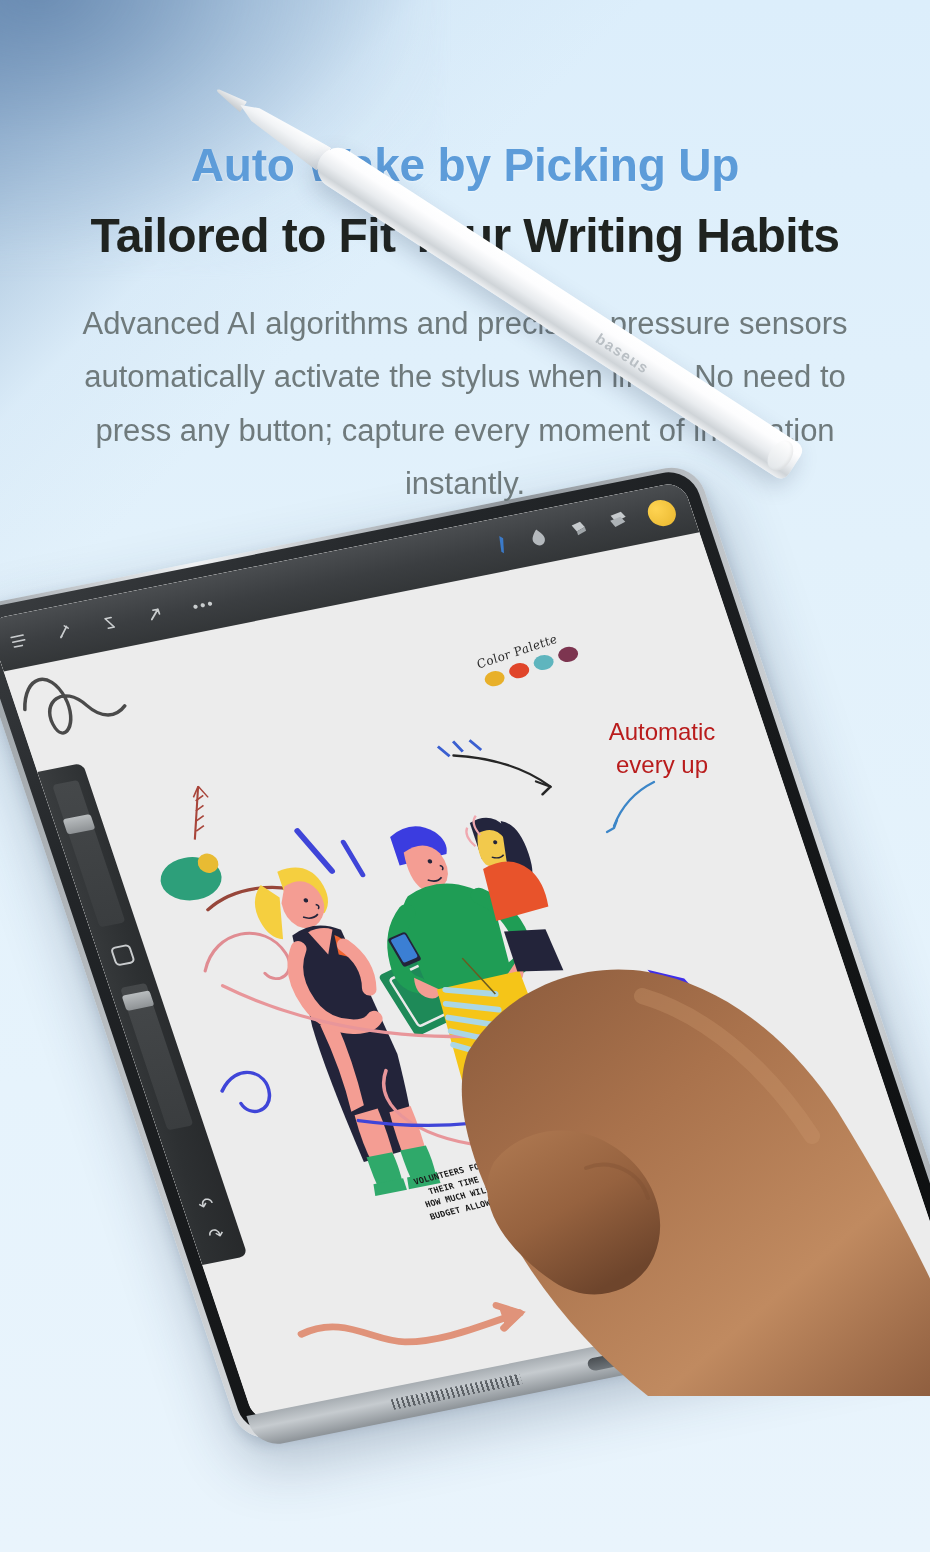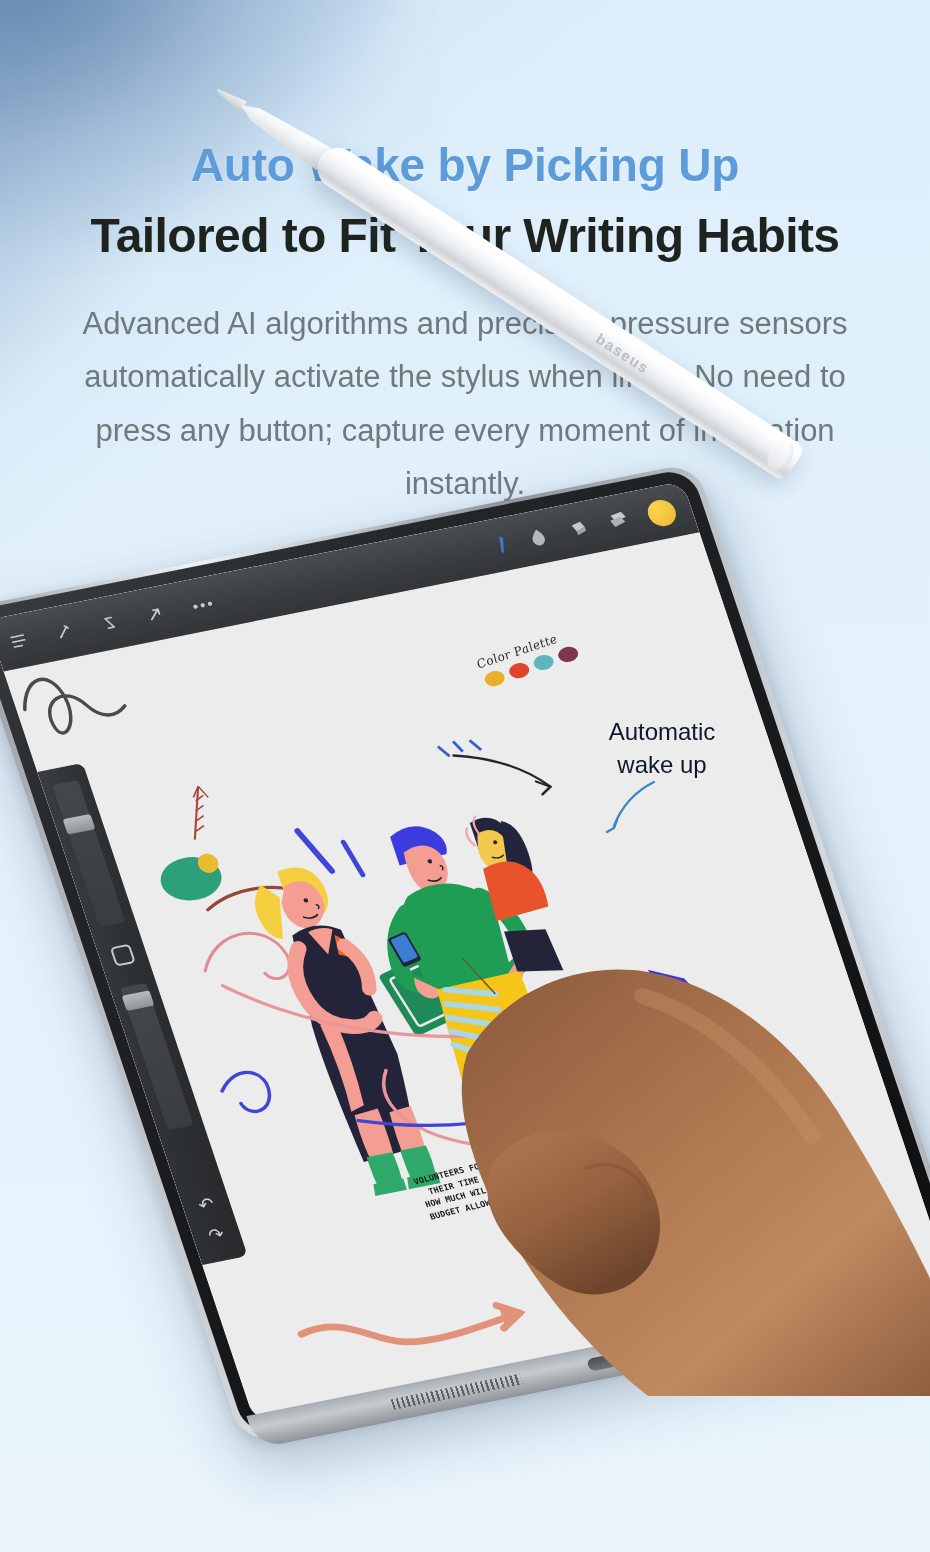--- a/index.html
+++ b/index.html
@@ -39,21 +39,21 @@
     font-size:48px; font-weight:bold; letter-spacing:-0.6px;
     color:#1f2320;
   }
   .para {
     margin:34px auto 0; width:830px;
     font-size:31px; line-height:1.72; color:#6f7a7c; font-weight:400;
   }
 
   
   .annot { position:absolute; left:592px; top:716px; z-index:9; text-align:center; width:140px; }
-  .annot-line { font-size:24px; color:#0f172a; line-height:1.36; white-space:nowrap; }
+  .annot-line { font-size:24px; color:#b91c1c; line-height:1.36; white-space:nowrap; }
   .annot-arrow { position:absolute; left:596px; top:778px; width:64px; height:62px; z-index:9; }
 
   
   .tablet-wrap { position:absolute; left:-64px; top:608px; width:1010px; height:944px; z-index:4; }
 
   .tablet {
     position:absolute; left:0; top:0; width:780px; height:890px;
     transform:rotate(-18.5deg) skewY(7.2deg);
     transform-origin:0 0;
   }
@@ -175,21 +175,21 @@
 <div class="bg-glow"></div>
 
 <div class="textblock">
   <div class="h-blue">Auto Wake by Picking Up</div>
   <div class="h-dark">Tailored to Fit Your Writing Habits</div>
   <div class="para">Advanced AI algorithms and precision pressure sensors automatically activate the stylus when lifted. No need to press any button; capture every moment of inspiration instantly.</div>
 </div>
 
 <div class="annot">
   <div class="annot-line">Automatic</div>
-  <div class="annot-line">wake up</div>
+  <div class="annot-line">every up</div>
 </div>
 <svg class="annot-arrow" viewBox="0 0 64 62">
   <path d="M58 4 C46 10 28 22 18 48" stroke="#3c86c8" stroke-width="2.3" fill="none" stroke-linecap="round"></path>
   <path d="M11 54 L18 50 L21 42" stroke="#3c86c8" stroke-width="2.3" fill="none" stroke-linecap="round" stroke-linejoin="round"></path>
 </svg>
 
 <div class="tablet-wrap">
   <div class="tablet">
     <div class="chassis"></div>
     <div class="bezel"></div>

